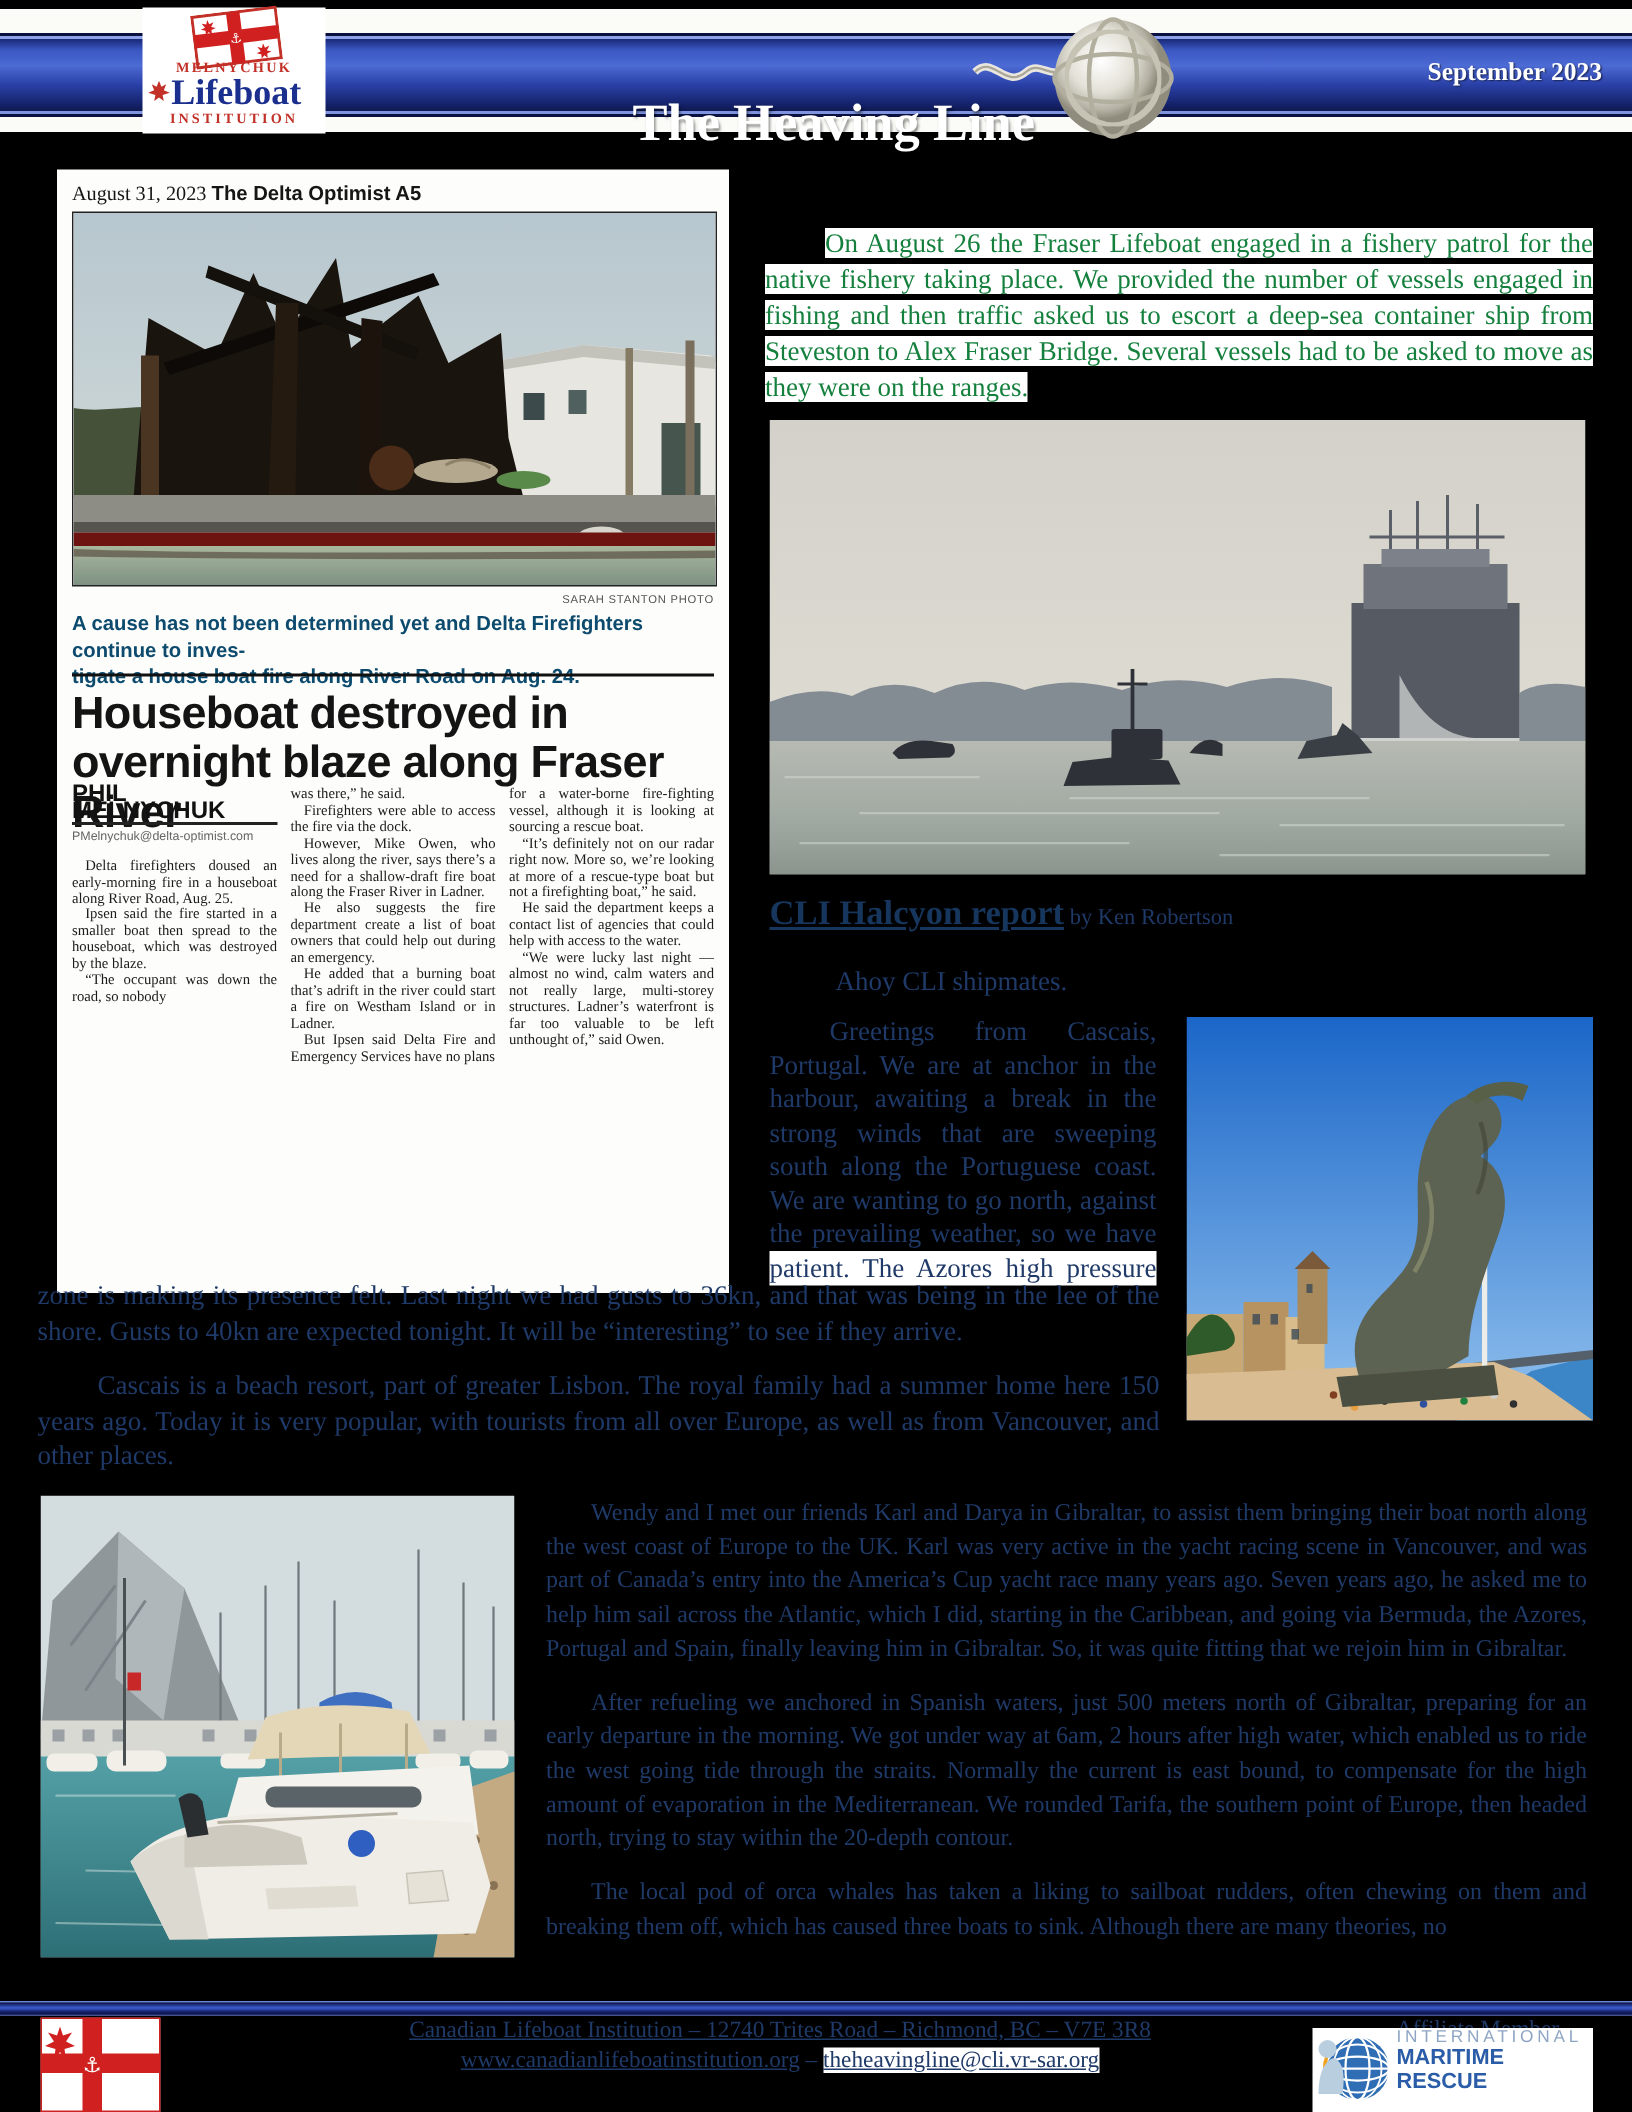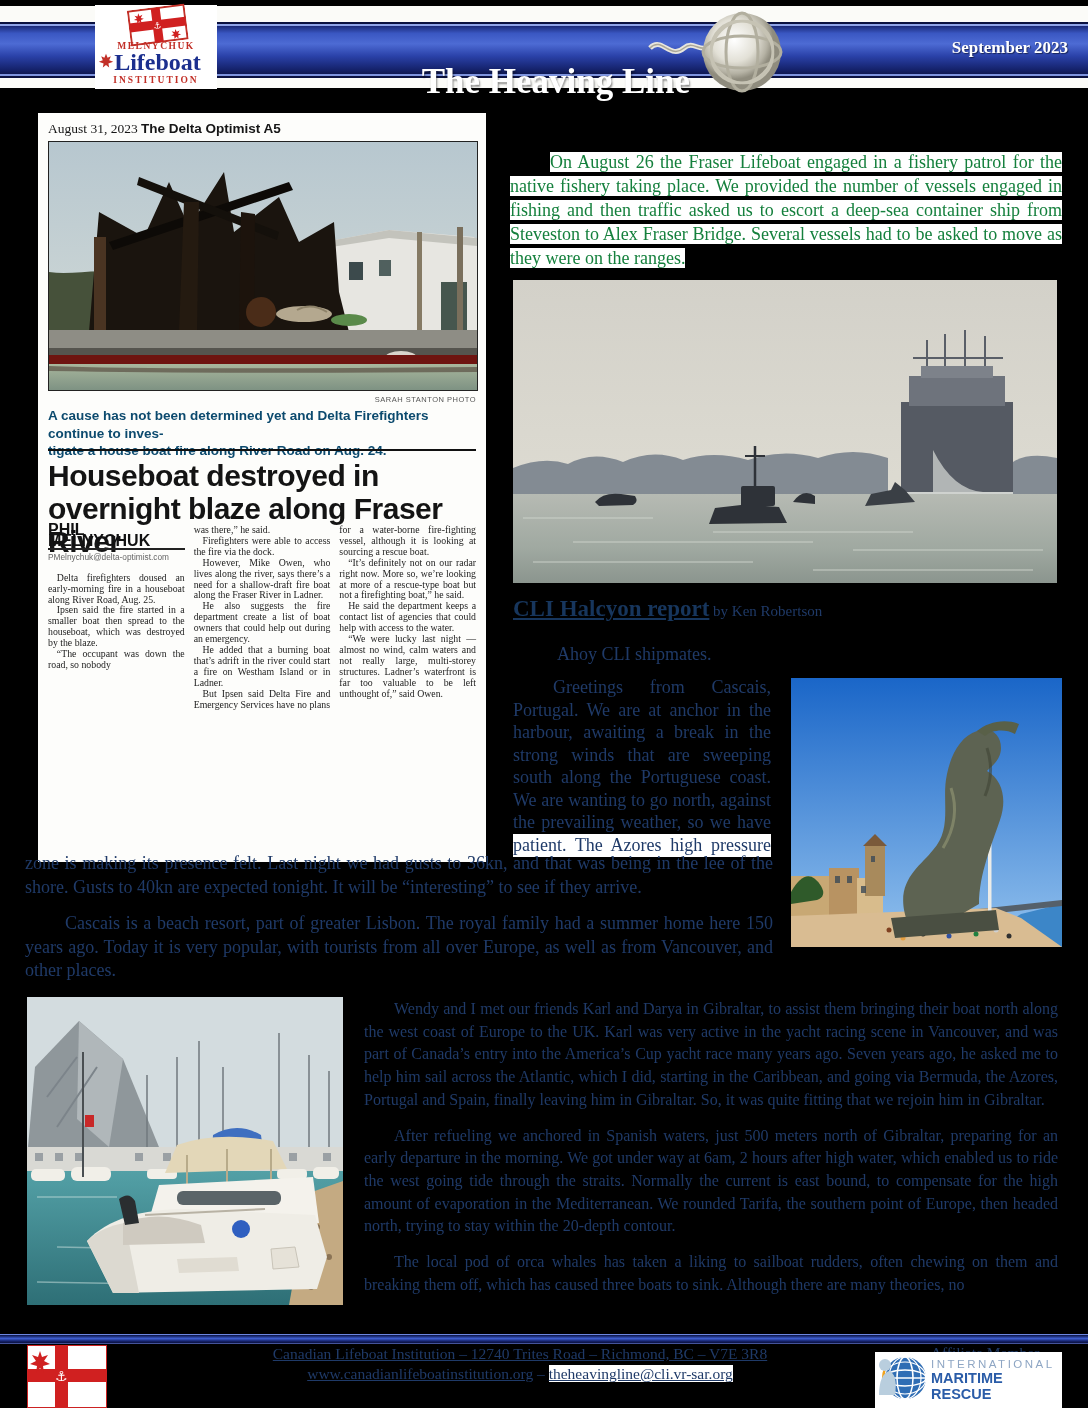--- a/index.html
+++ b/index.html
@@ -74,21 +74,21 @@
   .foot-rule{position:absolute;left:0;top:1334px;width:1088px;height:8px;
     background:linear-gradient(#0a1140,#3d5ed0 45%,#16246f 75%,#0a1140);
     border-top:1px solid #6c86e0;border-bottom:1px solid #44539a;}
   .foot-flag{position:absolute;left:27px;top:1345px;}
   .foot-center{position:absolute;left:240px;top:1344px;width:560px;text-align:center;
     font-size:15.5px;line-height:20px;color:#1f3a68;}
   .foot-center a{color:#1f3a68;text-decoration:underline;}
   .affiliate{position:absolute;left:900px;top:1344px;width:170px;text-align:center;
     font-size:15.5px;color:#1f3a68;}
   .imr-box{position:absolute;left:875px;top:1352px;width:187px;height:56px;background:#fff;
-    display:flex;align-items:center;}
+    display:flex;}
   .imr-text{margin-left:2px;}
   .imr-l1{font-family:"Liberation Sans",sans-serif;font-size:11.5px;letter-spacing:2.5px;color:#8ea6c4;}
   .imr-l2{font-family:"Liberation Sans",sans-serif;font-weight:bold;font-size:14.5px;color:#2a5ca8;}
 </style>
 </head>
 <body>
 
 <div id="page">
 
   <div class="hdr-band"></div>

